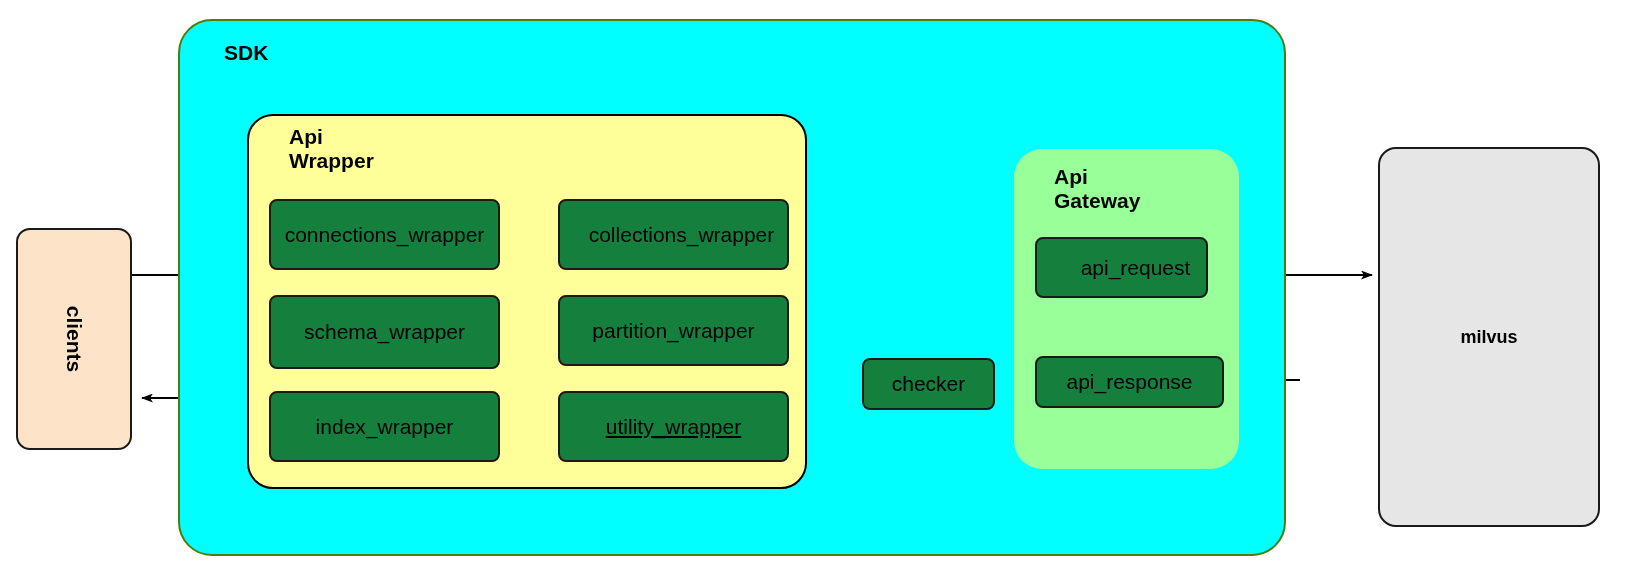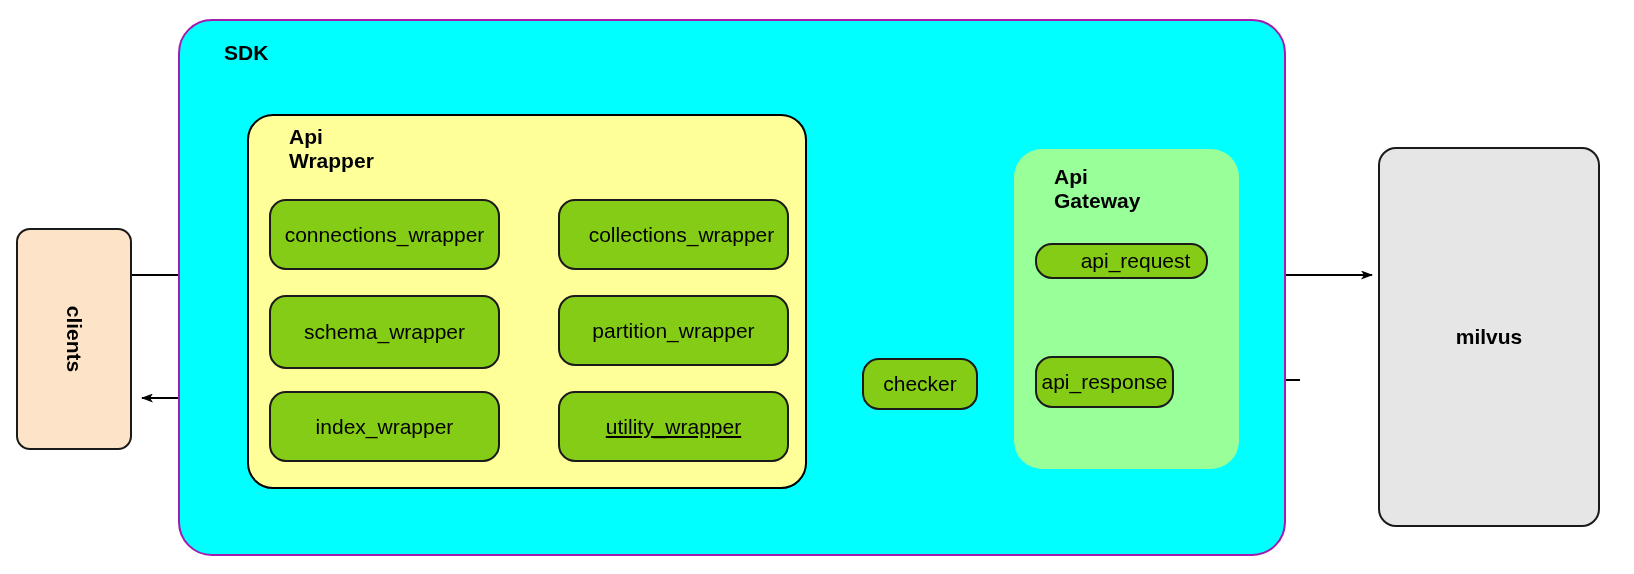--- a/index.html
+++ b/index.html
@@ -25,21 +25,21 @@
     justify-content: center;
   }
 
   
   .sdk-box {
     left: 178px;
     top: 19px;
     width: 1108px;
     height: 537px;
     background: #00FFFF;
-    border: 2px solid #a21caf;
+    border: 2px solid #4d7c0f;
     border-radius: 34px;
     display: block;
   }
   .sdk-label {
     position: absolute;
     left: 44px;
     top: 20px;
     font-size: 21px;
     font-weight: bold;
     color: #000000;
@@ -86,23 +86,23 @@
     top: 16px;
     font-size: 21px;
     font-weight: bold;
     color: #000000;
     line-height: 1.15;
     white-space: pre-line;
   }
 
   
   .node {
-    background: #84cc16;
+    background: #15803d;
     border: 2px solid #1a1a1a;
-    border-radius: 17px;
+    border-radius: 8px;
     font-size: 21px;
     color: #000000;
     text-align: center;
   }
 
   
   .clients-box {
     left: 16px;
     top: 228px;
     width: 116px;
@@ -123,30 +123,30 @@
   .milvus-box {
     left: 1378px;
     top: 147px;
     width: 222px;
     height: 380px;
     background: #E6E6E6;
     border: 2px solid #1a1a1a;
     border-radius: 18px;
   }
   .milvus-label {
-    font-size: 21px;
+    font-size: 18px;
     font-weight: bold;
     color: #000000;
   }
 
   
   .checker-box {
     left: 860px;
     top: 356px;
-    width: 116px;
+    width: 133px;
     height: 52px;
   }
 
   
   .arrows {
     position: absolute;
     left: 0;
     top: 0;
     width: 1634px;
     height: 574px;
@@ -217,23 +217,23 @@
 
       <div class="box node" style="left:309px; top:275px; width:231px; height:71px;text-decoration:underline;">utility_wrapper</div>
     </div>
 
     <div class="box node checker-box" style="left:682px; top:337px;">checker</div>
 
     <div class="box apigateway-box" style="left:834px; top:128px;">
       <div class="apigateway-label">Api
 Gateway</div>
 
-      <div class="box node" style="left:21px; top:94px; width:173px; height:36px;padding-left:28px;">api_request</div>
-
-      <div class="box node" style="left:21px; top:207px; width:139px; height:52px;">api_response</div>
+      <div class="box node" style="left:21px; top:88px; width:173px; height:61px;padding-left:28px;">api_request</div>
+
+      <div class="box node" style="left:21px; top:207px; width:189px; height:52px;">api_response</div>
     </div>
   </div>
 
   <div class="box milvus-box">
     <span class="milvus-label">milvus</span>
   </div>
 
 </div>
 
 </body></html>

